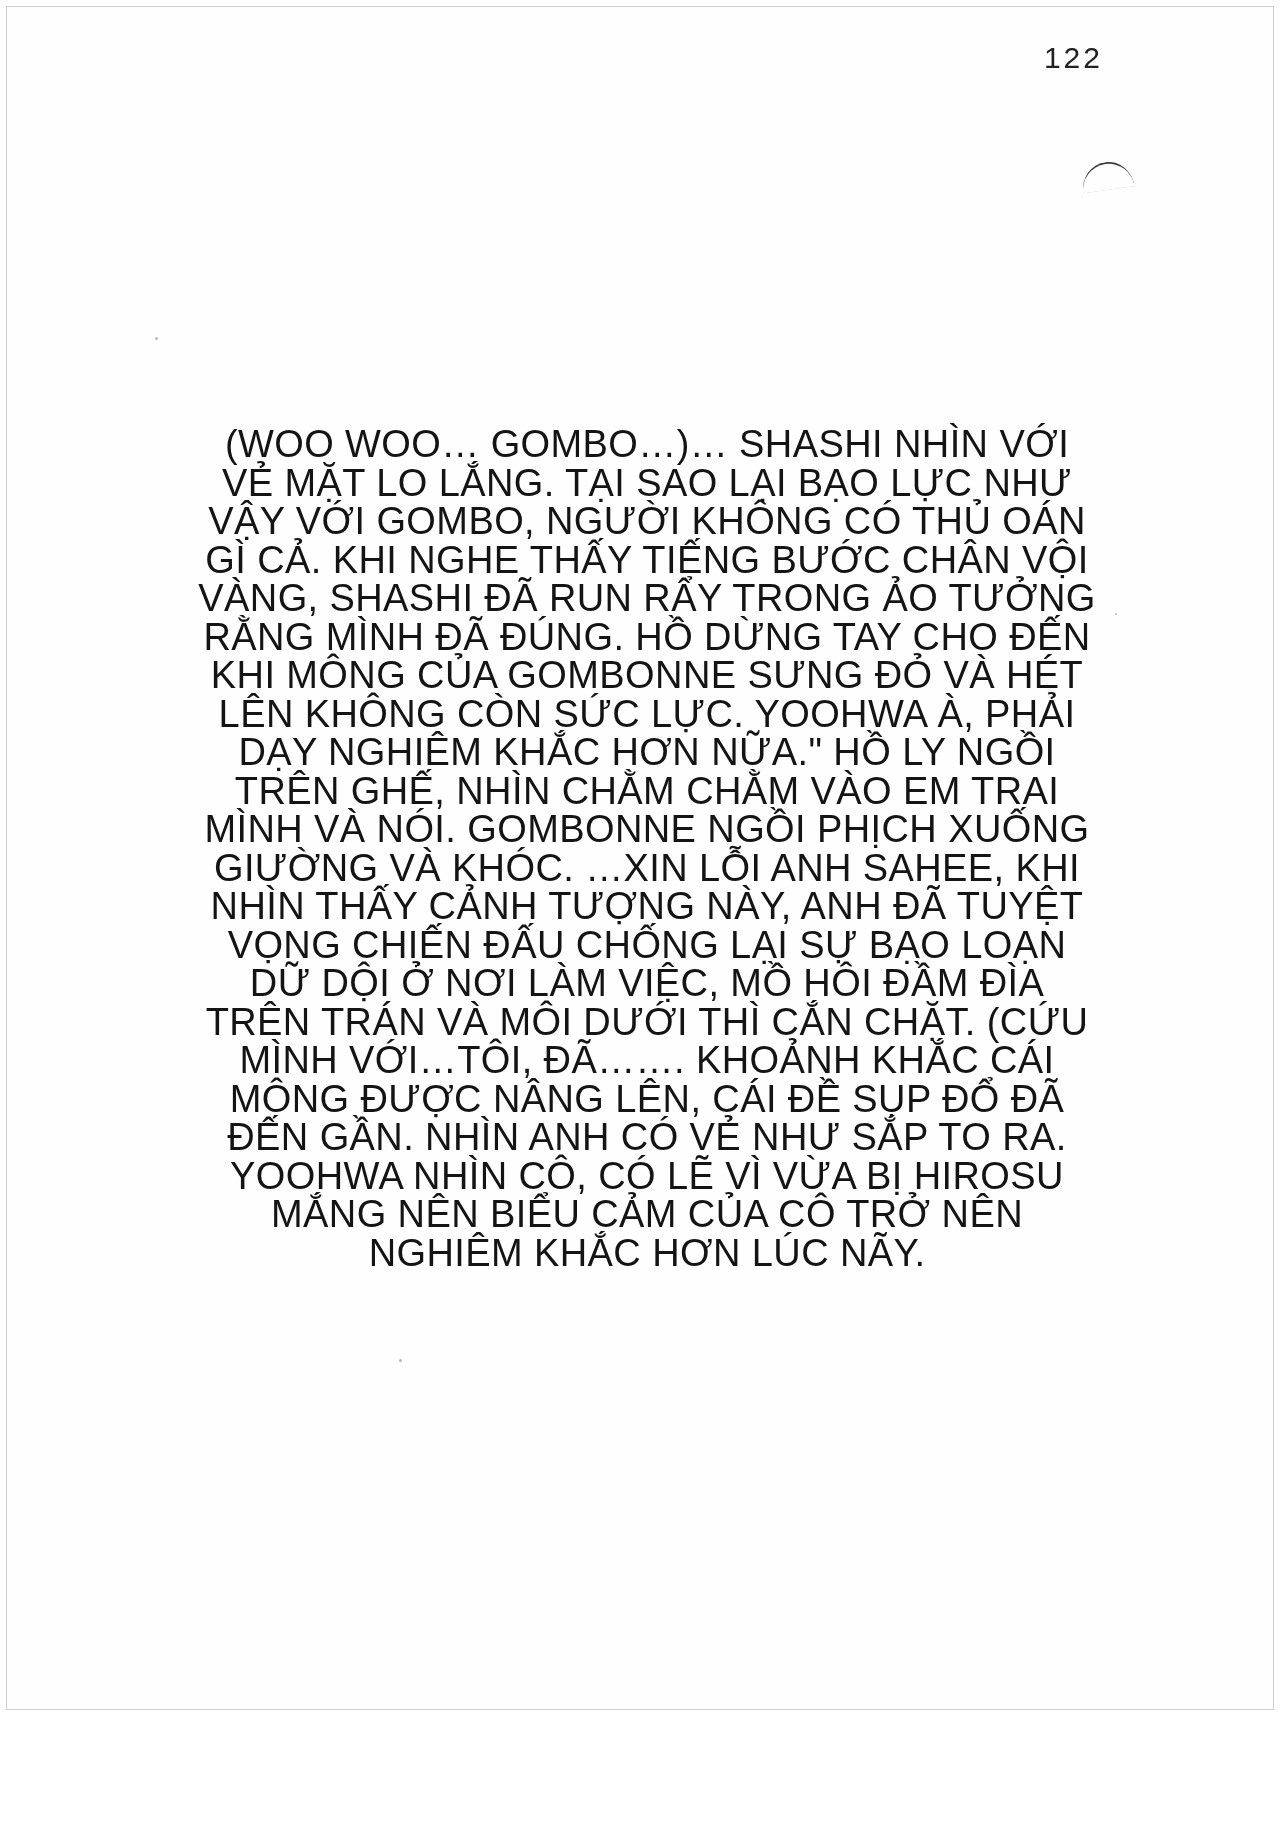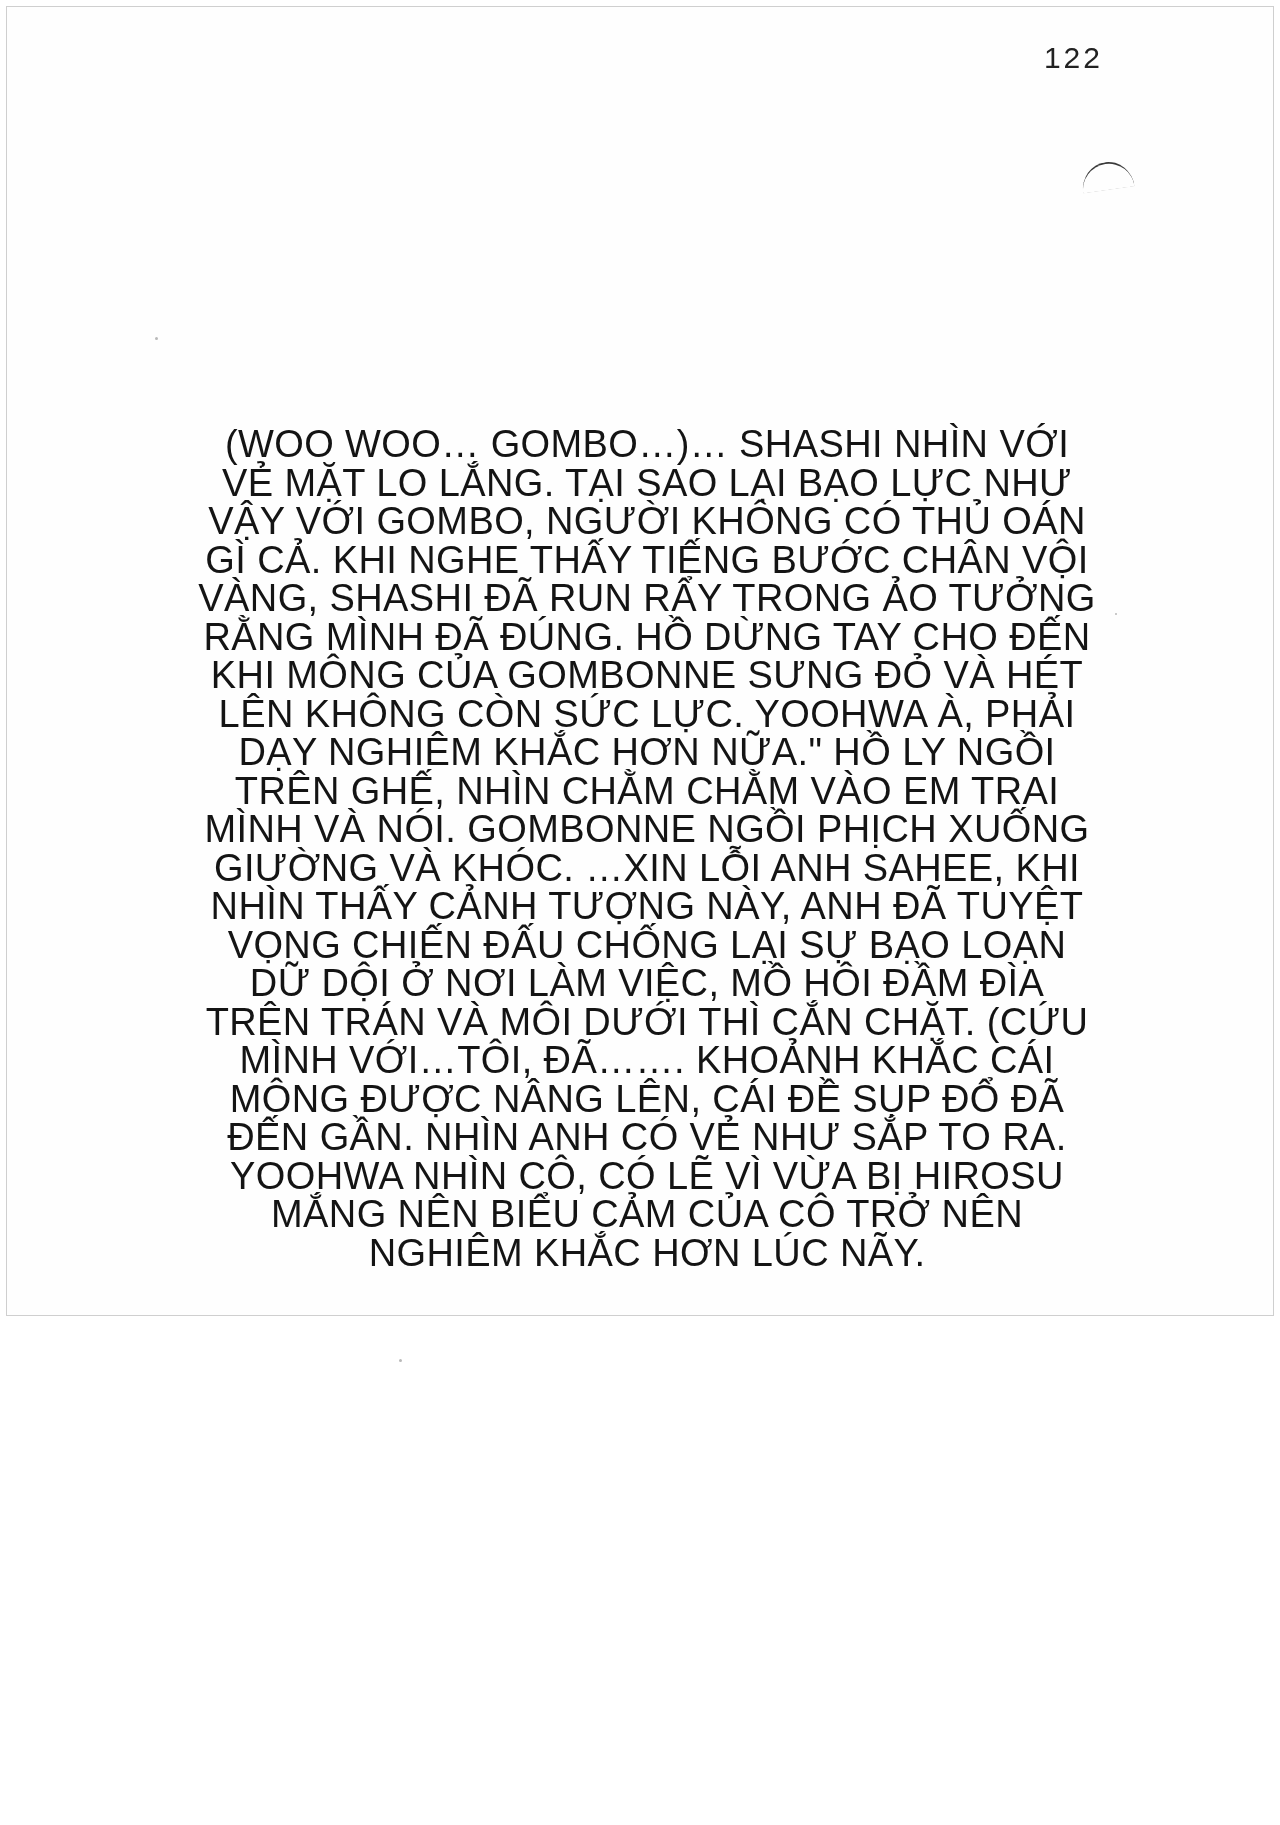--- a/index.html
+++ b/index.html
@@ -15,21 +15,21 @@
     color: #1a1a1a;
     overflow: hidden;
   }
 
   
   .page-frame {
     position: absolute;
     left: 6px;
     top: 6px;
     width: 1268px;
-    height: 1310px;
+    height: 1704px;
     border: 1px solid #cfcfcf;
     box-sizing: border-box;
     background: #fefefe;
   }
 
   .page-number {
     position: absolute;
     top: 34px;
     right: 170px;
     font-size: 30px;

